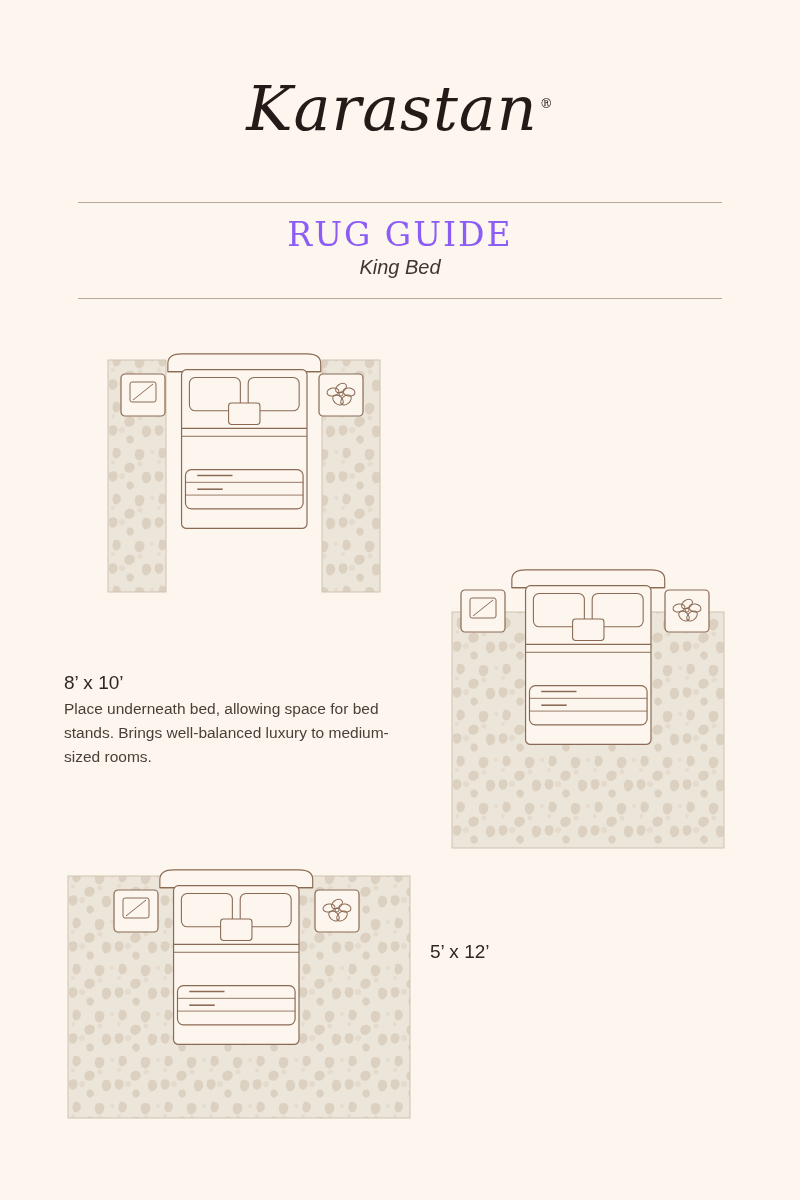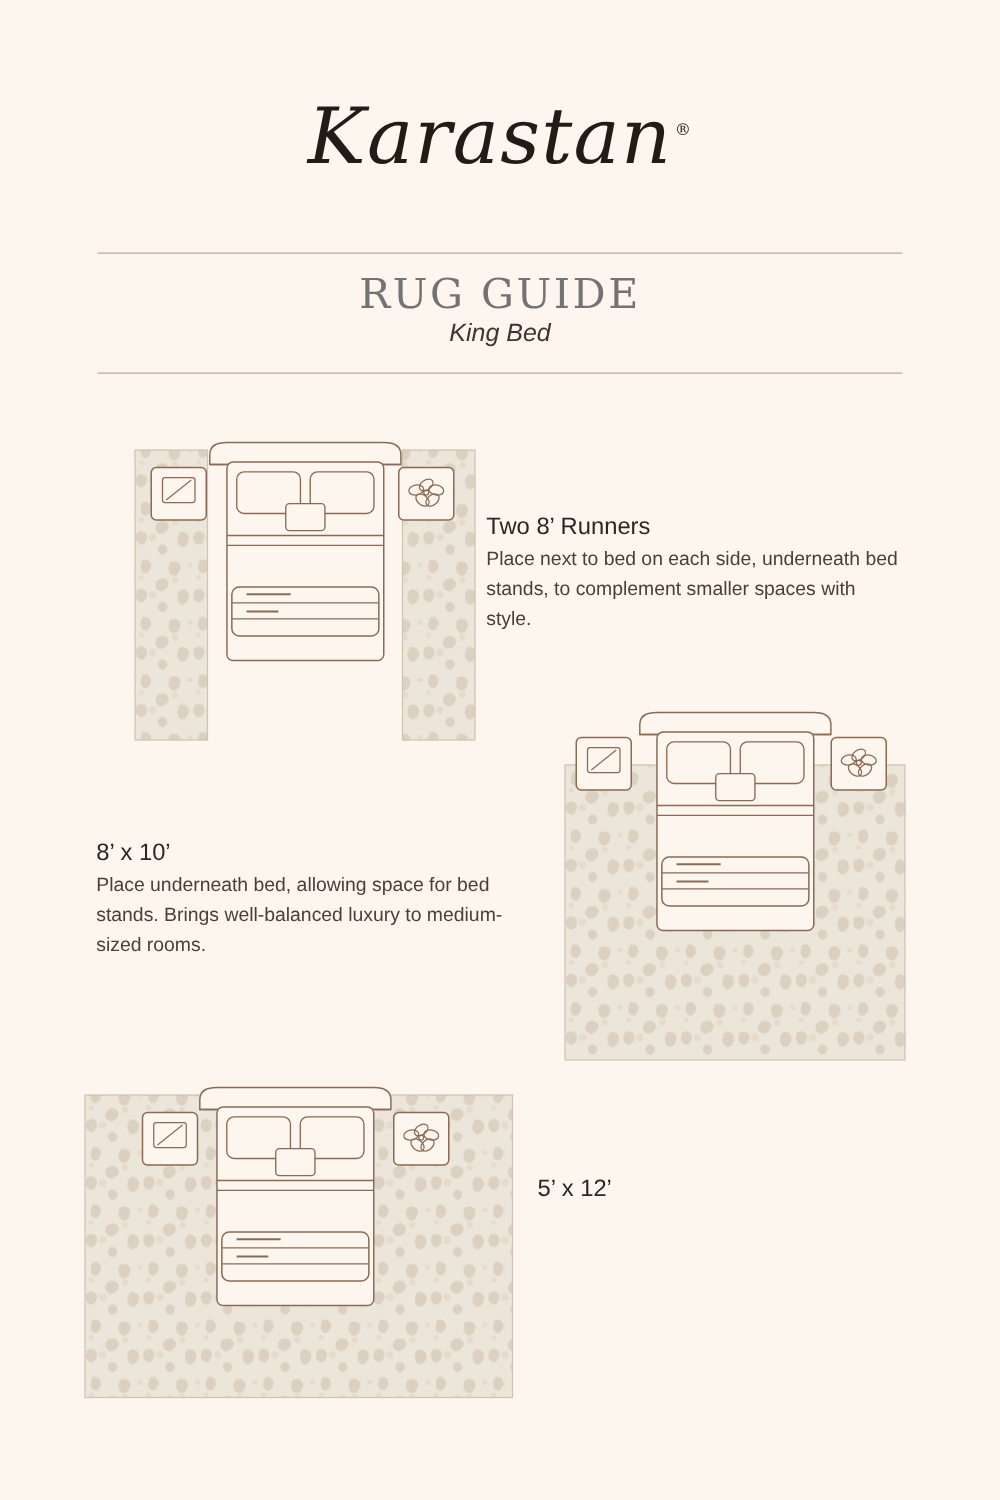--- a/index.html
+++ b/index.html
@@ -54,21 +54,21 @@
 
   .title {
     position: absolute;
     top: 215px;
     left: 0;
     width: 800px;
     text-align: center;
     font-family: "DejaVu Serif", serif;
     font-size: 33px;
     letter-spacing: 2px;
-    color: #737373;
+    color: #8b5cf6;
   }
   .subtitle {
     position: absolute;
     top: 256px;
     left: 0;
     width: 800px;
     text-align: center;
     font-size: 20px;
     color: #3f3530;
     font-style: italic;
@@ -83,21 +83,21 @@
     color: #2e2622;
   }
   .caption p {
     margin: 0;
     font-size: 15.5px;
     line-height: 24px;
     color: #4a3f38;
   }
 
   #cap-runners { top: 411px; left: 389px; width: 330px; }
-  #cap-810     { top: 672px; left: 77px;  width: 330px; }
+  #cap-810     { top: 672px; left: 64px;  width: 330px; }
   #cap-912     { top: 941px; left: 430px; width: 300px; }
 
   
   .illus { position: absolute; }
   #illus-runners { top: 352px; left: 108px; width: 272px; height: 250px; }
   #illus-810     { top: 568px; left: 452px; width: 272px; height: 288px; }
   #illus-912     { top: 868px; left: 68px;  width: 342px; height: 250px; }
 
   svg { display: block; overflow: visible; }
 </style>
@@ -219,24 +219,20 @@
       </g>
       <g transform="translate(46,22)">
           <use href="#stand-lamp"></use>
         </g>
       <g transform="translate(247,22)">
           <use href="#stand-plant"></use>
         </g>
     </svg>
   </div>
 
-  <div class="caption" id="cap-runners">
-    <h3>Two 8’ Runners</h3>
-    <p>Place next to bed on each side, underneath bed stands, to complement smaller spaces with style.</p>
-  </div>
 
   <div class="caption" id="cap-810">
     <h3>8’ x 10’</h3>
     <p>Place underneath bed, allowing space for bed stands. Brings well-balanced luxury to medium-sized rooms.</p>
   </div>
 
   <div class="caption" id="cap-912">
     <h3>5’ x 12’</h3>
   </div>
 

